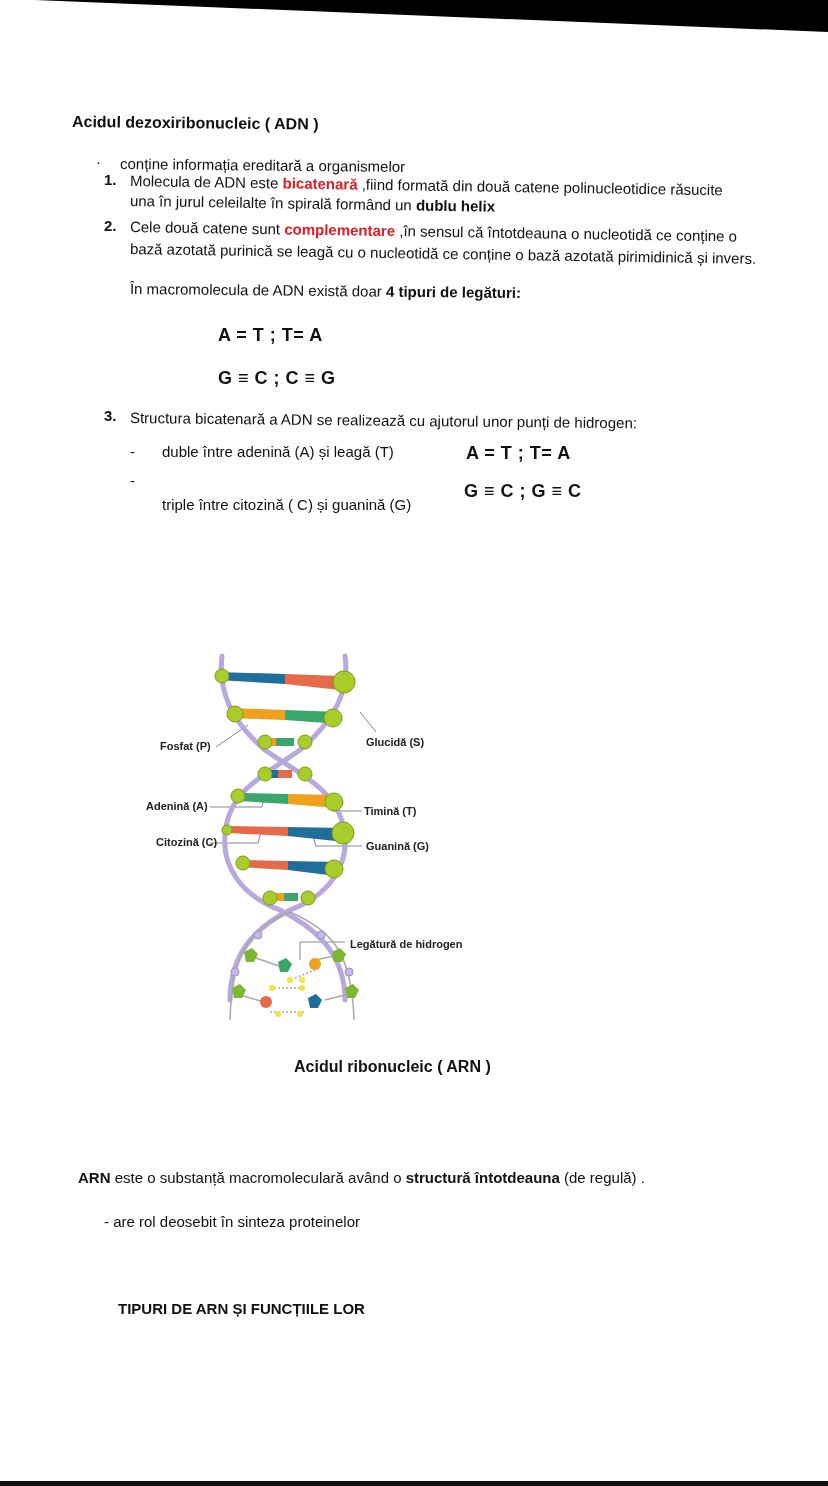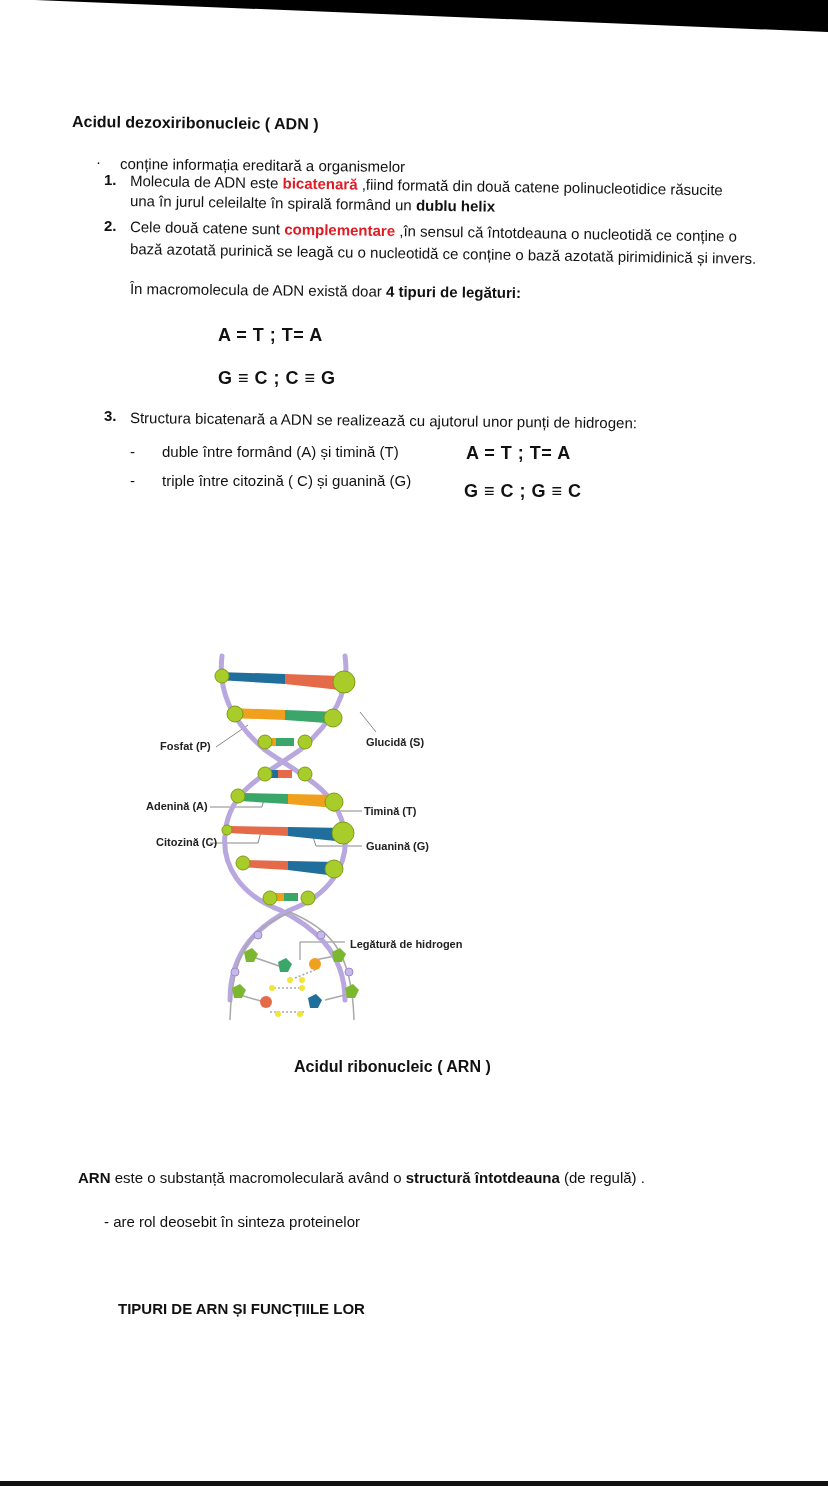--- a/index.html
+++ b/index.html
@@ -48,25 +48,25 @@
   <div class="t rot2" style="left:130px; top:240px;">bază azotată purinică se leagă cu o nucleotidă ce conține o bază azotată pirimidinică și invers.</div>
   <div class="t rot1" style="left:130px; top:280px;"><span>În macromolecula de ADN există doar </span><span class="b">4 tipuri de legături:</span></div>
 
   <div class="t formula" style="left:218px; top:326px;">A = T  ;  T= A</div>
   <div class="t formula" style="left:218px; top:369px;">G ≡ C  ; C ≡ G</div>
 
   <div class="t b" style="left:104px; top:407px;">3.</div>
   <div class="t rot1" style="left:130px; top:409px;">Structura bicatenară a ADN se realizează cu ajutorul unor punți de hidrogen:</div>
 
   <div class="t" style="left:130px; top:443px;">-</div>
-  <div class="t" style="left:162px; top:443px;">duble între  formând (A) și timină (T)</div>
+  <div class="t" style="left:162px; top:443px;">duble între  adenină (A) și leagă (T)</div>
   <div class="t formula" style="left:466px; top:444px;">A = T  ;  T= A</div>
 
   <div class="t" style="left:130px; top:472px;">-</div>
-  <div class="t" style="left:162px; top:472px;">triple între citozină  ( C) și guanină (G)</div>
+  <div class="t" style="left:162px; top:496px;">triple între citozină  ( C) și guanină (G)</div>
   <div class="t formula" style="left:464px; top:482px;">G ≡ C  ; G ≡ C</div>
 
   <div class="diagram">
     <svg width="345" height="380" viewBox="0 0 345 380">
 
       <g stroke="#888" stroke-width="1" fill="none">
         <line x1="76" y1="97" x2="108" y2="75"></line>
         <line x1="220" y1="62" x2="236" y2="82"></line>
         <line x1="70" y1="157" x2="122" y2="157"></line>
         <line x1="122" y1="157" x2="125" y2="145"></line>

